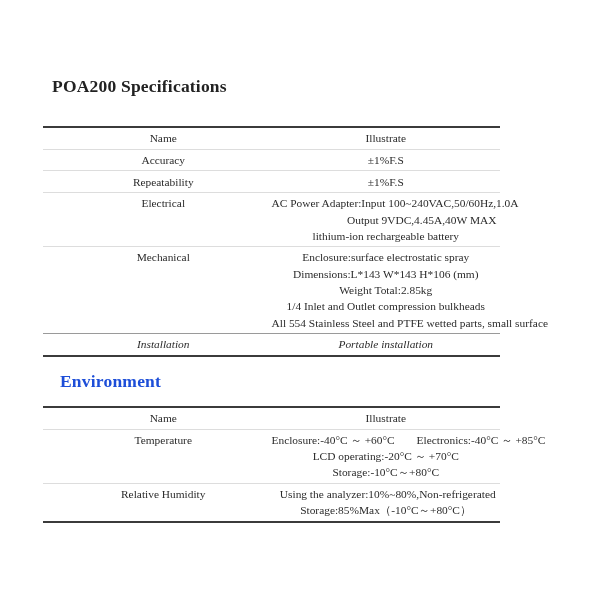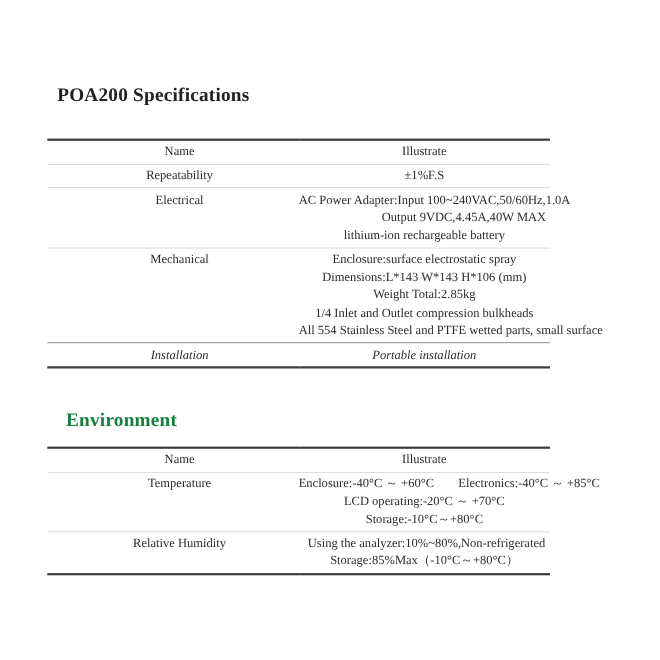--- a/index.html
+++ b/index.html
@@ -32,21 +32,21 @@
     color: #222222;
     white-space: nowrap;
   }
   .section-title {
     position: absolute;
     left: 60px;
     top: 371px;
     font-size: 17.5px;
     font-weight: bold;
     letter-spacing: 0.2px;
-    color: #15803d;
+    color: #1d4ed8;
     white-space: nowrap;
   }
 
   
   .spec-table {
     position: absolute;
     left: 43px;
     width: 457px;
     border-collapse: collapse;
     table-layout: fixed;
@@ -128,20 +128,26 @@
       <tr>
         <td class="top-rule rule-thick" colspan="2"></td>
       </tr>
 
       <tr class="data-row first-row">
         <td class="col-name">Name</td>
         <td class="col-val">Illustrate</td>
       </tr>
 
 
+      <tr class="data-row">
+        <td class="col-name">Accuracy</td>
+        <td class="col-val">
+          <span class="vline">±1%F.S</span>
+        </td>
+      </tr>
 
       <tr class="data-row">
         <td class="col-name">Repeatability</td>
         <td class="col-val">
           <span class="vline">±1%F.S</span>
         </td>
       </tr>
 
 
       <tr class="data-row">

